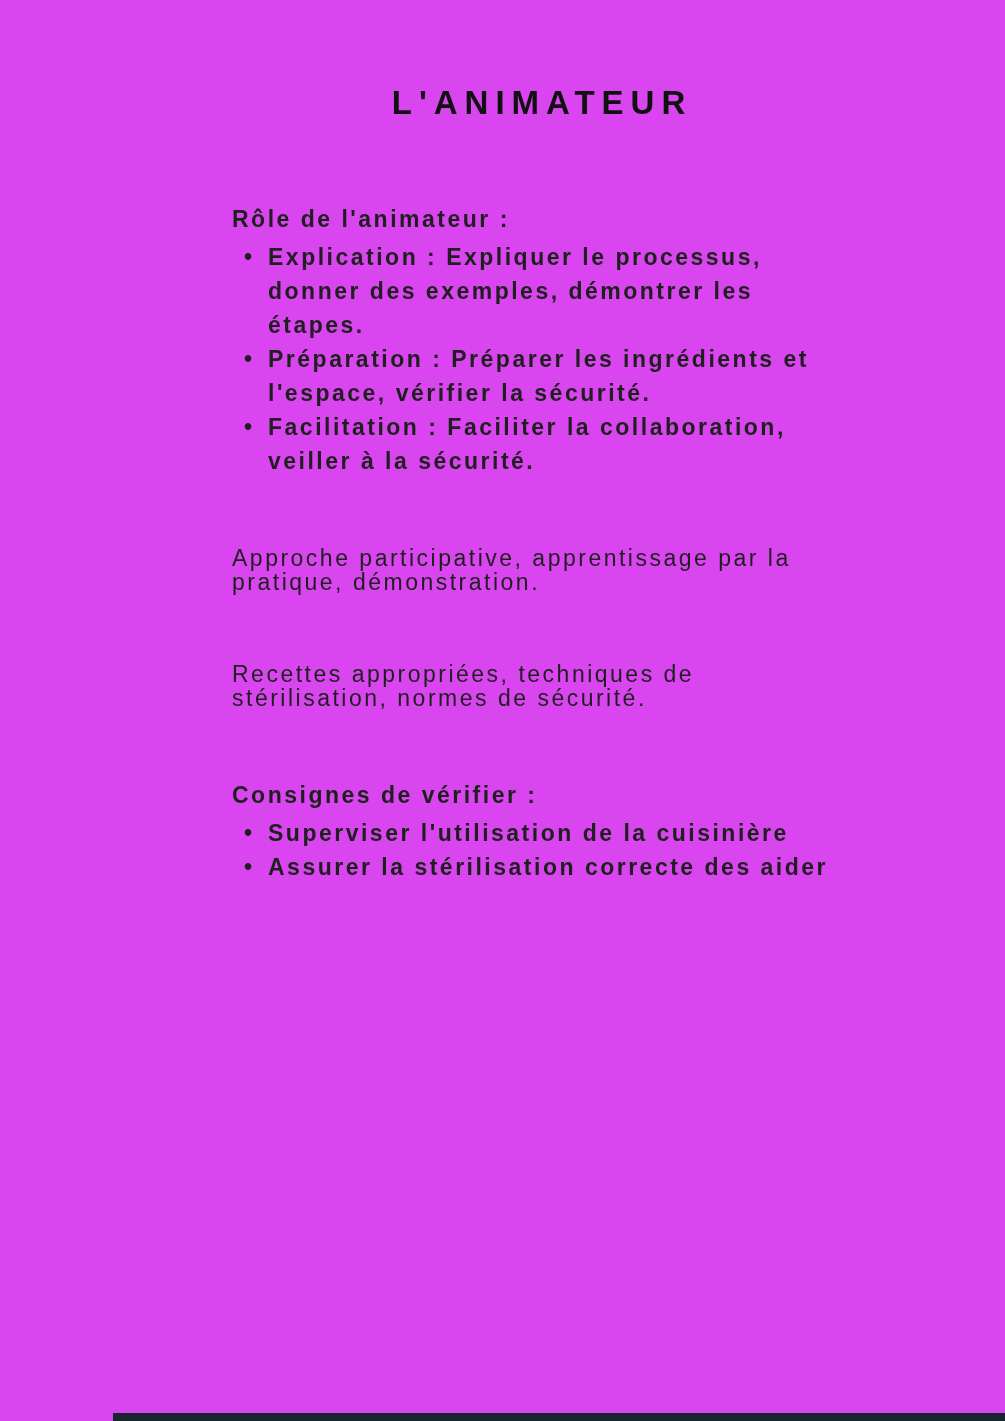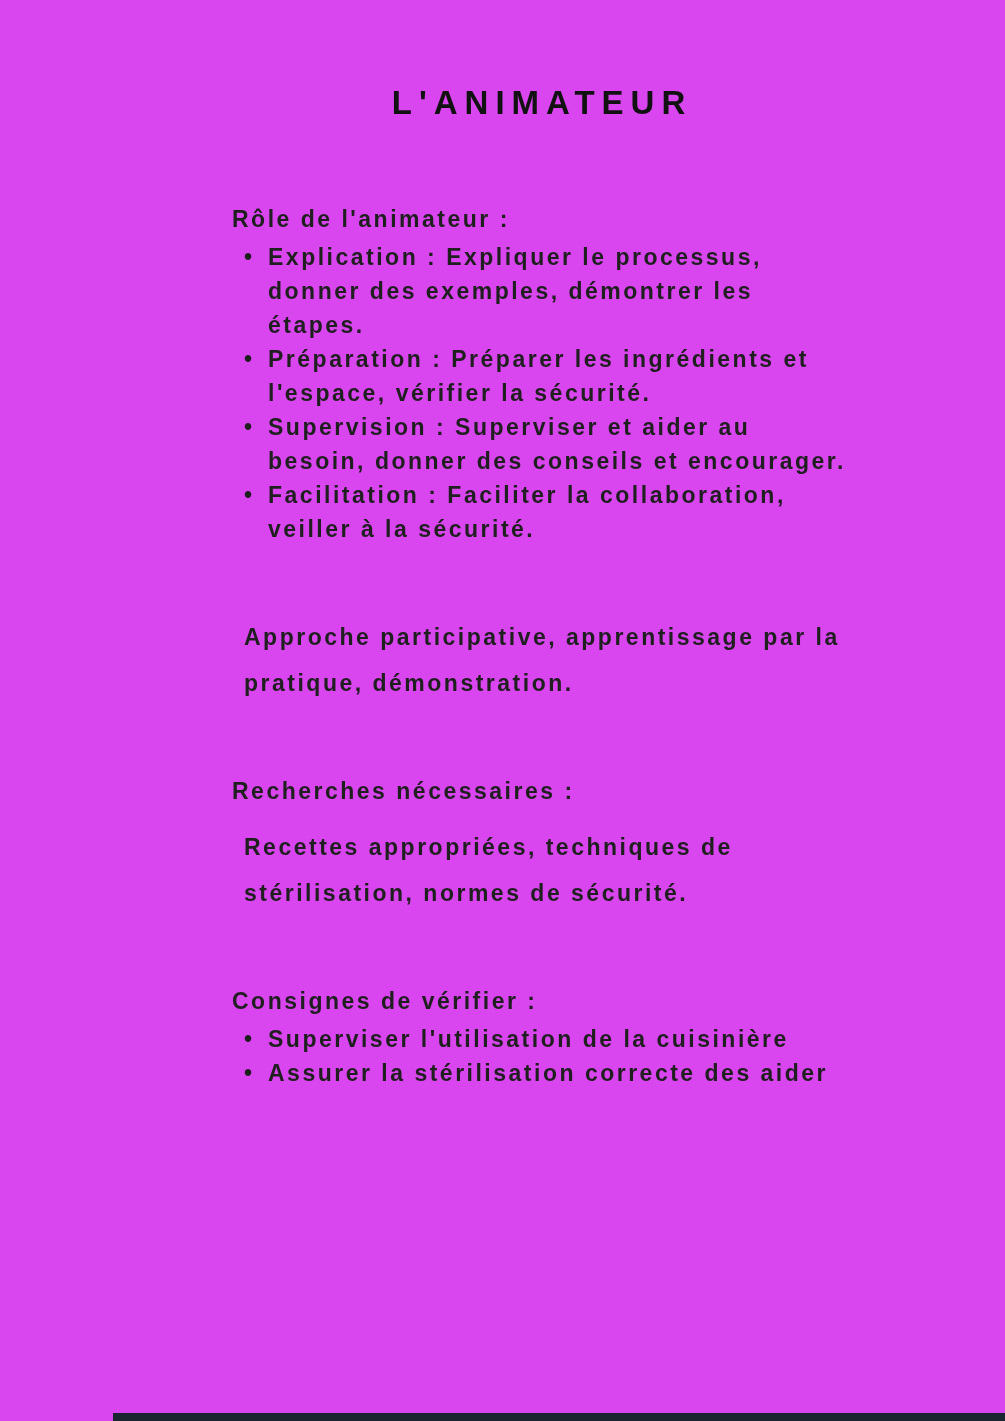--- a/index.html
+++ b/index.html
@@ -37,25 +37,25 @@
     margin-bottom: 68px;
   }
   .section-heading {
     margin: 4px;
     font-size: 23px;
     font-weight: bold;
     letter-spacing: 2.5px;
     line-height: 34px;
   }
   .section-body {
-    margin: 16px;
+    margin: 4px;
     font-size: 23px;
-    font-weight: bold;
+    font-weight: normal;
     letter-spacing: 2.5px;
-    line-height: 46px;
+    line-height: 24px;
   }
   ul.bullet-list {
     margin: 0;
     padding: 0;
     list-style: none;
   }
   ul.bullet-list li {
     position: relative;
     padding-left: 40px;
     font-size: 23px;
@@ -86,31 +86,29 @@
 
     <h1 class="title">L'ANIMATEUR</h1>
 
     <div class="sections">
 
       <section class="section">
         <h2 class="section-heading">Rôle de l'animateur :</h2>
         <ul class="bullet-list">
           <li>Explication : Expliquer le processus, donner des exemples, démontrer les étapes.</li>
           <li>Préparation : Préparer les ingrédients et l'espace, vérifier la sécurité.</li>
-          <li>Supervision : Superviser et aider au besoin, donner des conseils et encourager.</li>
           <li>Facilitation : Faciliter la collaboration, veiller à la sécurité.</li>
         </ul>
       </section>
 
       <section class="section">
         <p class="section-body">Approche participative, apprentissage par la pratique, démonstration.</p>
       </section>
 
       <section class="section">
-        <h2 class="section-heading">Recherches nécessaires :</h2>
         <p class="section-body">Recettes appropriées, techniques de stérilisation, normes de sécurité.</p>
       </section>
 
       <section class="section">
         <h2 class="section-heading">Consignes de vérifier :</h2>
         <ul class="bullet-list">
           <li>Superviser l'utilisation de la cuisinière</li>
           <li>Assurer la stérilisation correcte des aider</li>
         </ul>
       </section>

